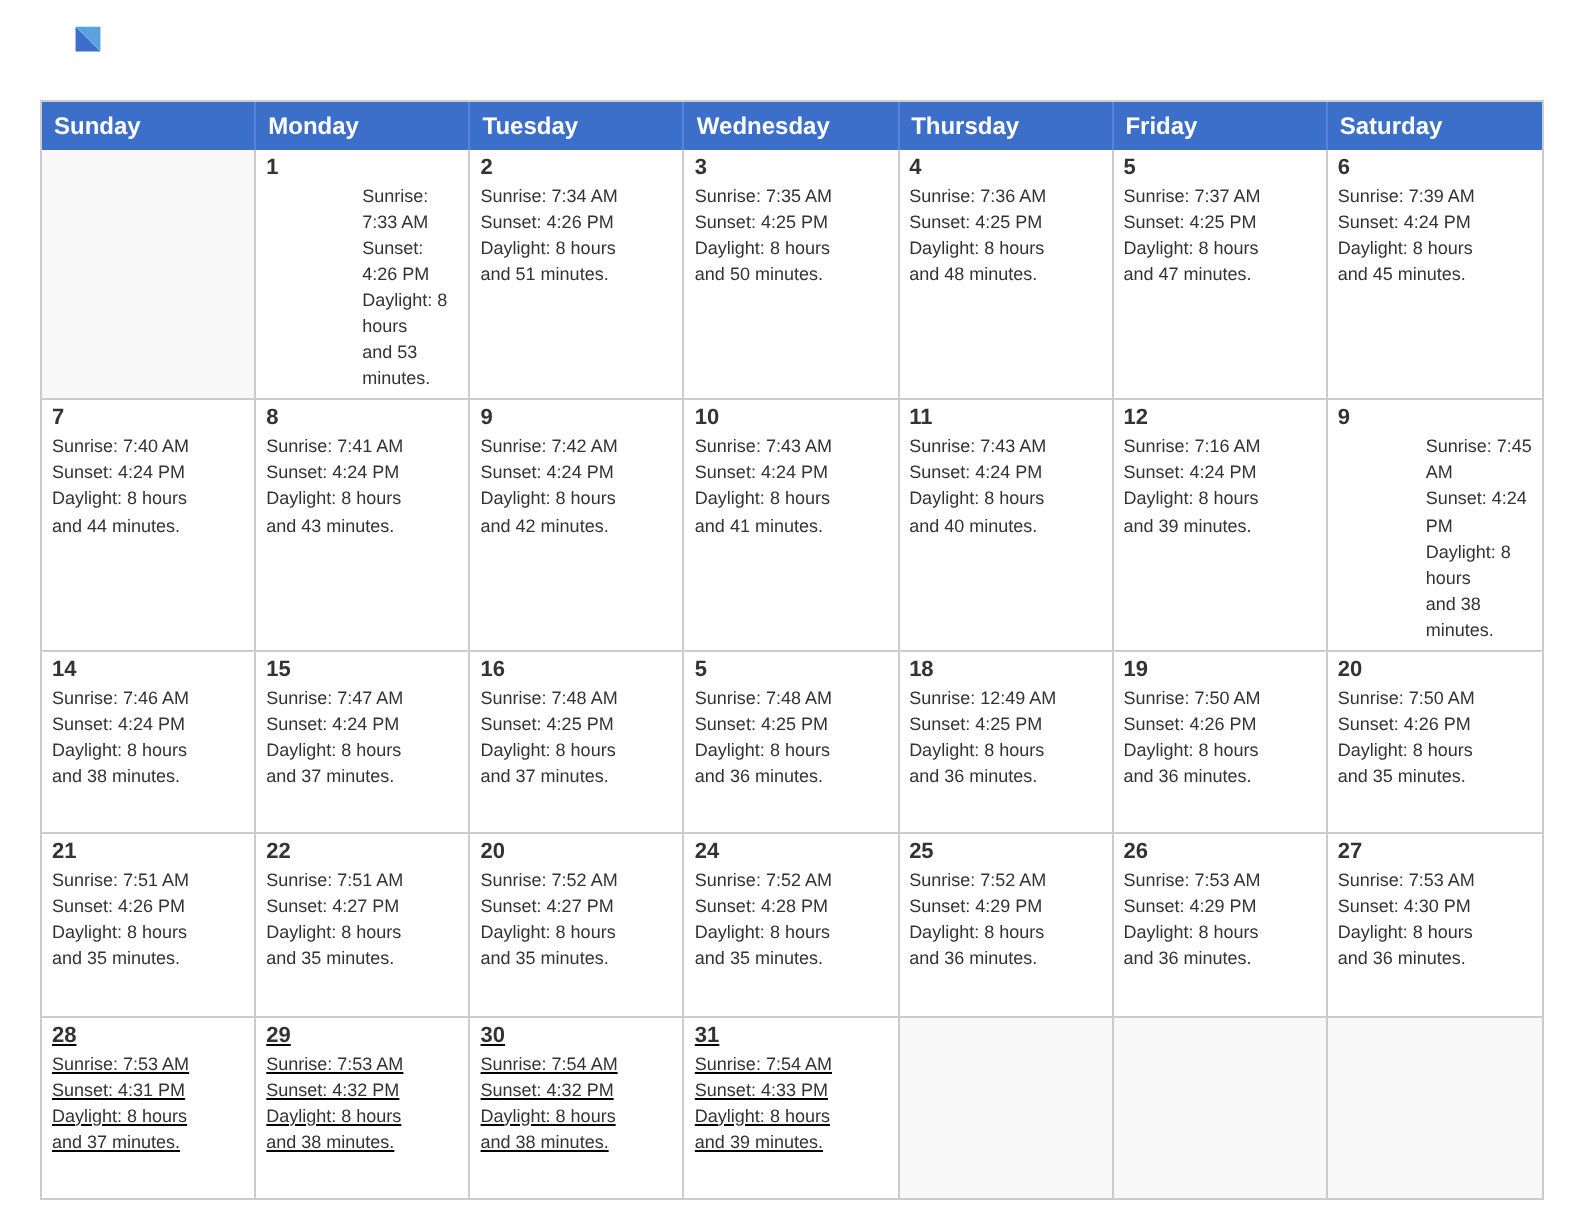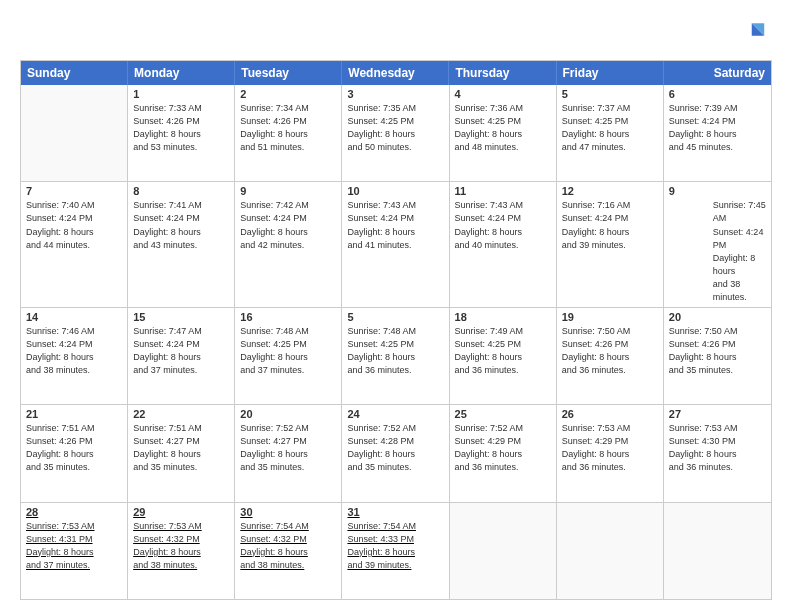--- a/index.html
+++ b/index.html
@@ -6,24 +6,23 @@
     body {
       width: 792px;
       height: 612px;
       font-family: Arial, sans-serif;
       background: #fff;
       overflow: hidden;
     }
     .page {
       width: 792px;
       height: 612px;
-      padding: 18px 20px 12px 20px;
+      padding: 8px 20px 12px 20px;
       display: flex;
       flex-direction: column;
-      align-items: flex-end;
     }
     .header {
       display: flex;
       justify-content: space-between;
       align-items: flex-start;
       margin-bottom: 10px;
     }
     .logo {
       display: flex;
       align-items: center;
@@ -69,21 +68,21 @@
       background: #3b6fc9;
     }
     .cal-header-cell {
       color: #fff;
       font-size: 12px;
       font-weight: bold;
       padding: 5px 6px;
       text-align: left;
       border-right: 1px solid #5585d5;
     }
-    .cal-header-cell:last-child { border-right: none; margin-left: 44px; }
+    .cal-header-cell:last-child { border-right: none; }
     .cal-body {
       display: flex;
       flex-direction: column;
       flex: 1;
     }
     .cal-week {
       display: grid;
       grid-template-columns: repeat(7, 1fr);
       flex: 1;
       border-bottom: 1px solid #ccc;
@@ -141,21 +140,21 @@
         <div class="cal-header-cell">Wednesday</div>
         <div class="cal-header-cell">Thursday</div>
         <div class="cal-header-cell">Friday</div>
         <div class="cal-header-cell">Saturday</div>
       </div>
     <div class="cal-body">
     <div class="cal-week">
           <div class="cal-cell empty"></div>
           <div class="cal-cell">
             <span class="day-num">1</span>
-            <div class="day-info" style="white-space: pre-line;">Sunrise: 7:33 AM
+            <div class="day-info" style="white-space: pre-line; margin-left: 48px;">Sunrise: 7:33 AM
 Sunset: 4:26 PM
 Daylight: 8 hours
 and 53 minutes.</div>
           </div>
           <div class="cal-cell">
             <span class="day-num">2</span>
             <div class="day-info" style="white-space: pre-line;">Sunrise: 7:34 AM
 Sunset: 4:26 PM
 Daylight: 8 hours
 and 51 minutes.</div>
@@ -264,21 +263,21 @@
           </div>
           <div class="cal-cell">
             <span class="day-num">5</span>
             <div class="day-info" style="white-space: pre-line;">Sunrise: 7:48 AM
 Sunset: 4:25 PM
 Daylight: 8 hours
 and 36 minutes.</div>
           </div>
           <div class="cal-cell">
             <span class="day-num">18</span>
-            <div class="day-info" style="white-space: pre-line;">Sunrise: 7:49 AM
+            <div class="day-info" style="white-space: pre-line;">Sunrise: 12:49 AM
 Sunset: 4:25 PM
 Daylight: 8 hours
 and 36 minutes.</div>
           </div>
           <div class="cal-cell">
             <span class="day-num">19</span>
             <div class="day-info" style="white-space: pre-line;">Sunrise: 7:50 AM
 Sunset: 4:26 PM
 Daylight: 8 hours
 and 36 minutes.</div>

